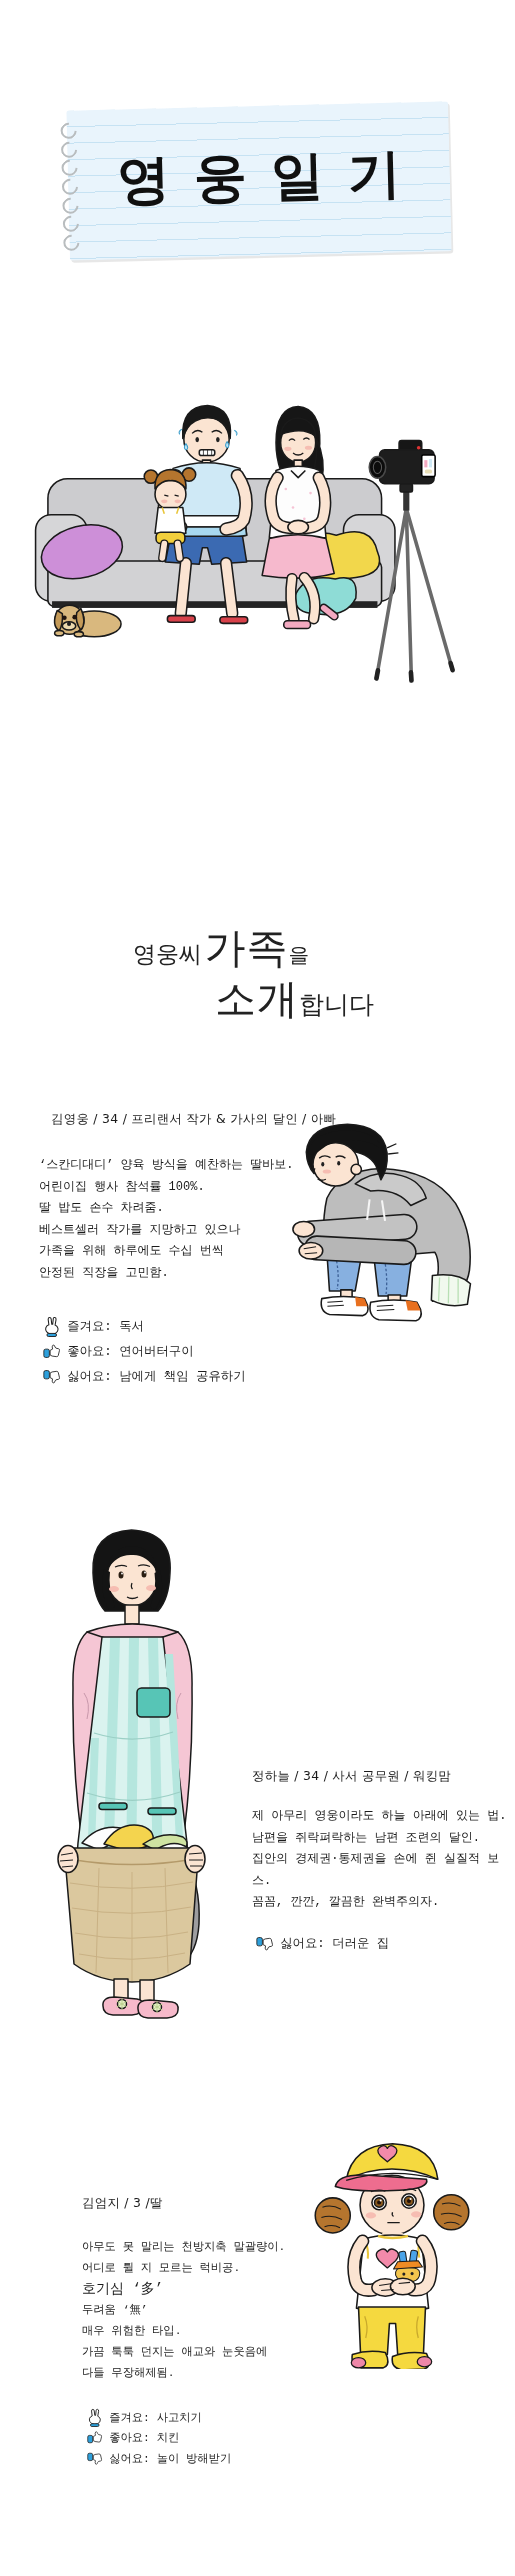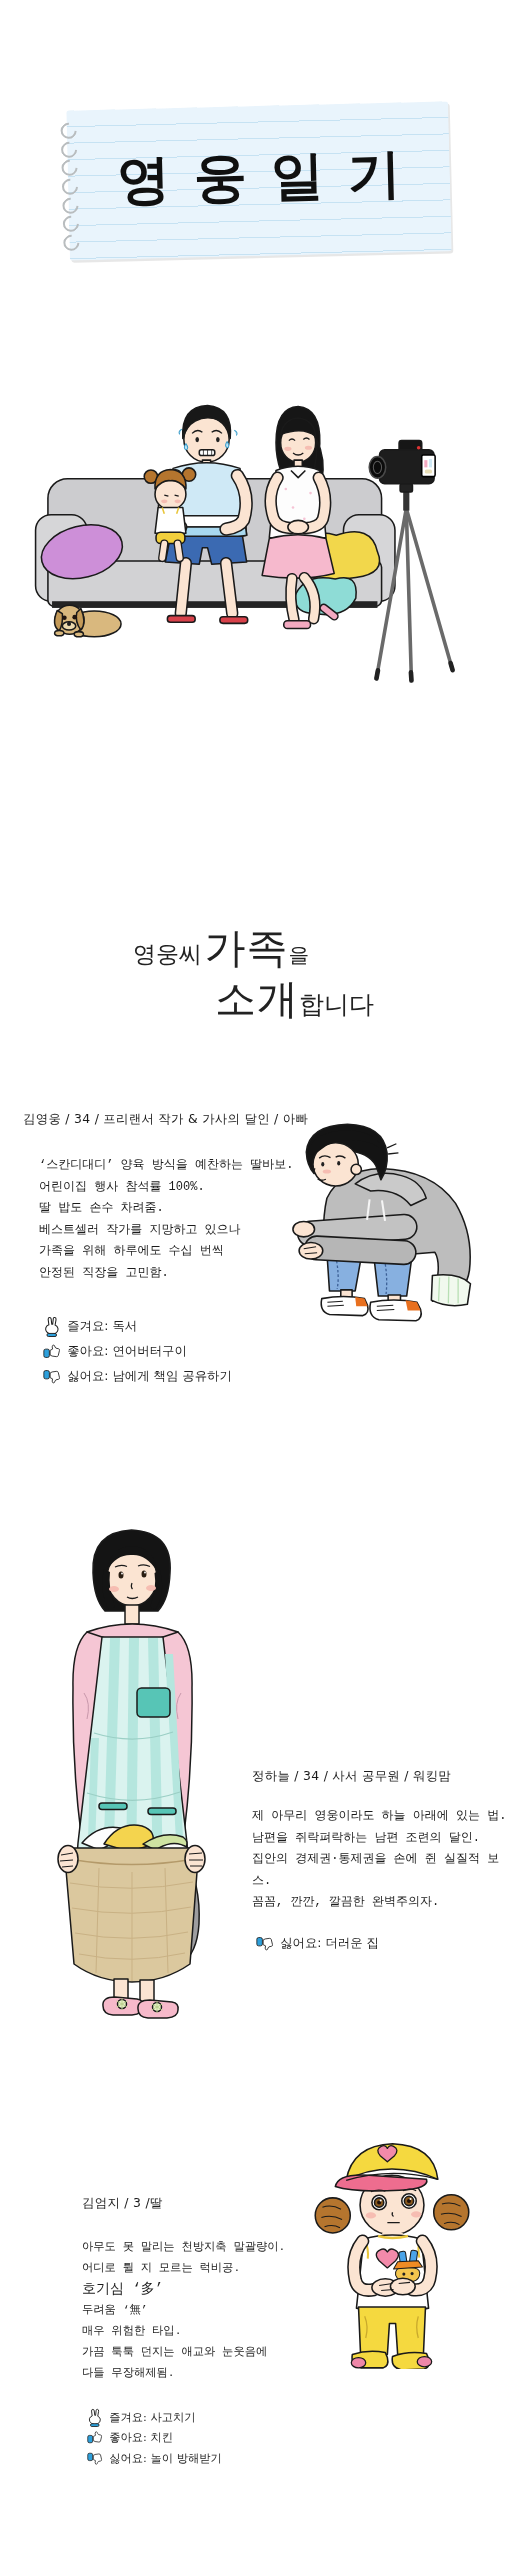--- a/index.html
+++ b/index.html
@@ -31,21 +31,21 @@
   .intro{left:133px;top:921px;position:absolute;color:#222;}
   .intro .l1 .nm{font-size:23px;}
   .intro .big{font-size:41px;font-weight:400;letter-spacing:1px;}
   .intro .sm1{font-size:20.6px;}
   .intro .l2{margin-top:-4.1px;padding-left:82px;}
   .intro .sm2{font-size:25px;}
 
   
   .hdr{font-size:12.4px;letter-spacing:0.3px;color:#1b1b1b;}
   .desc p{margin:0;font-size:12px;line-height:21.6px;color:#1b1b1b;font-family:Liberation Mono, monospace;}
-  .likes{position:absolute;display:flex;flex-direction:column;}
+  .likes{position:absolute;display:flex;flex-direction:column;font-family:Liberation Mono, monospace;}
   .like-row{display:flex;align-items:center;height:25px;gap:6.7px;font-size:12.4px;}
   .like-row .licon{width:17.5px;height:21px;flex:0 0 auto;}
   .likes.small .like-row{height:20.6px;font-size:11.3px;}
   .likes.small .like-row .licon{width:15.5px;height:19px;}
 </style>
 </head>
 <body>
 
 <svg width="0" height="0" style="position:absolute" aria-hidden="true">
   <defs>
@@ -197,21 +197,21 @@
 <div class="intro">
   <div class="l1">
     <span class="nm">영웅씨</span>
     <span class="big">가족</span><span class="sm1">을</span>
   </div>
   <div class="l2">
     <span class="big">소개</span><span class="sm2">합니다</span>
   </div>
 </div>
 
-<div class="txt hdr" style="left:23px;top:1111px">김영웅 / 34 / 프리랜서 작가 &amp; 가사의 달인 / 아빠</div>
+<div class="txt hdr" style="left:51px;top:1111px">김영웅 / 34 / 프리랜서 작가 &amp; 가사의 달인 / 아빠</div>
 <div class="abs desc" style="left:39px;top:1155px">
   <p>‘스칸디대디’ 양육 방식을 예찬하는 딸바보.</p>
   <p>어린이집 행사 참석률 100%.</p>
   <p>딸 밥도 손수 차려줌.</p>
   <p>베스트셀러 작가를 지망하고 있으나</p>
   <p>가족을 위해 하루에도 수십 번씩</p>
   <p>안정된 직장을 고민함.</p>
 </div>
 <div class="likes" style="left:43px;top:1314px">
   <div class="like-row">

